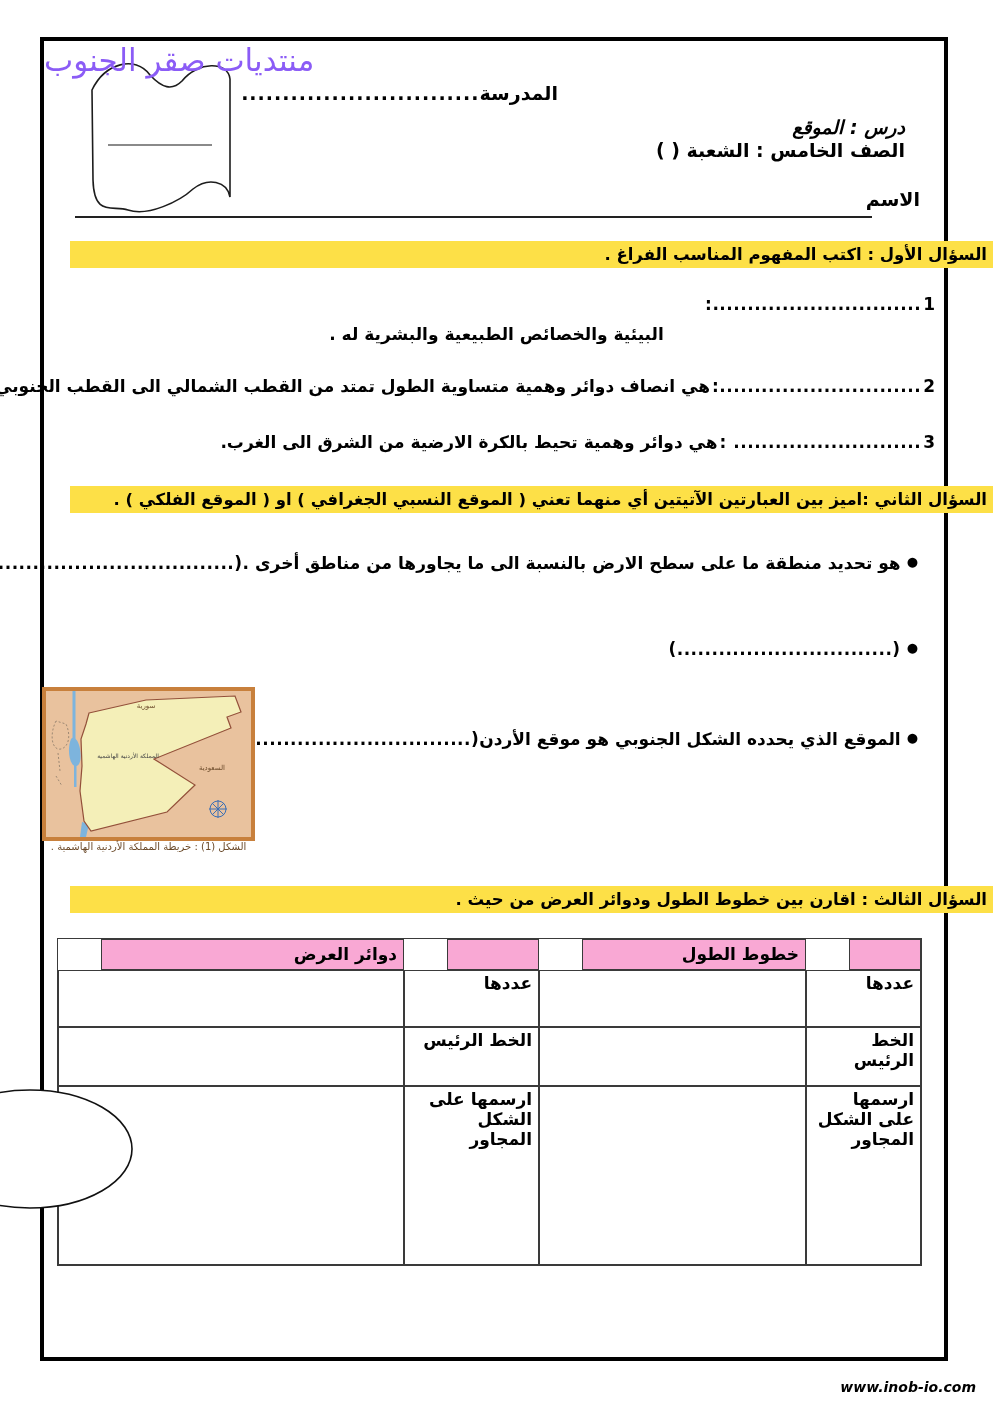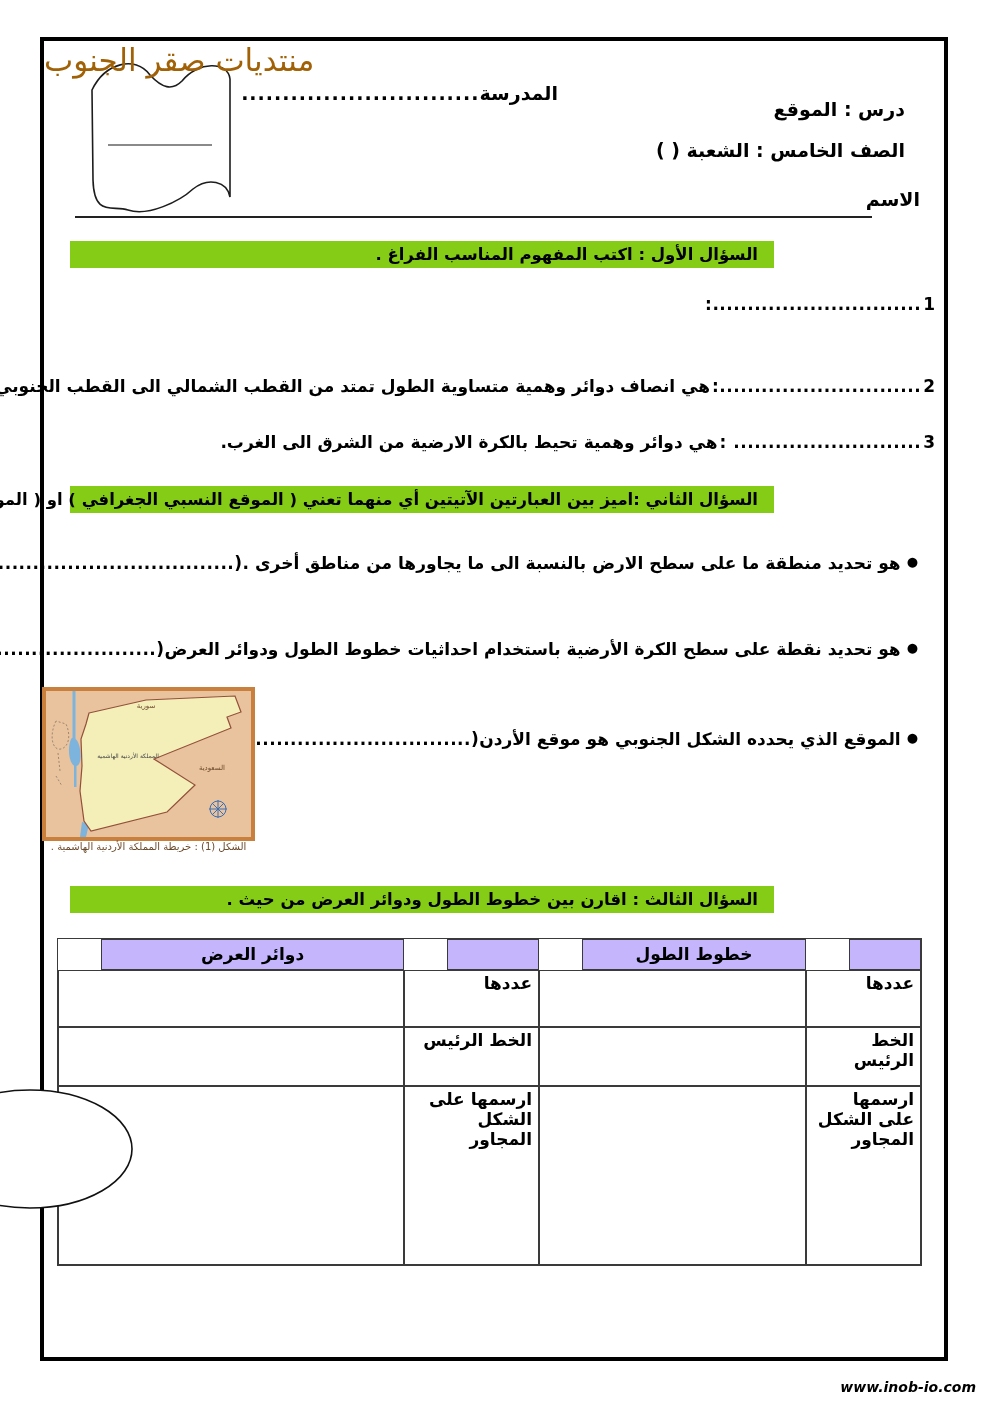--- a/index.html
+++ b/index.html
@@ -1,30 +1,30 @@
 <!DOCTYPE html>
 <html lang="ar"><head>
 <meta charset="utf-8">
 <style>
   html,body{margin:0;padding:0;background:#fff;}
   .page{position:relative;width:993px;height:1404px;background:#fff;overflow:hidden;
         font-family:"DejaVu Sans",sans-serif;direction:rtl;}
   .abs{position:absolute;}
   .page-border{left:40px;top:37px;width:900px;height:1316px;border:4px solid #000;}
-  .blue-title{left:44px;top:42px;font-size:31px;color:#a16207;z-index:5;white-space:nowrap;direction:rtl;}
+  .blue-title{left:44px;top:42px;font-size:31px;color:#8b5cf6;z-index:5;white-space:nowrap;direction:rtl;}
   .scroll-svg{left:80px;top:55px;z-index:4;}
   .hdr{font-weight:bold;font-size:19px;color:#000;white-space:nowrap;}
   .school-line{top:82px;right:435px;display:flex;direction:rtl;align-items:flex-end;}
   .school-dots{direction:ltr;letter-spacing:1px;font-weight:bold;}
-  .lesson-line{top:98px;right:88px;}
+  .lesson-line{top:116px;right:88px;font-style:italic;}
   .grade-line{top:139px;right:88px;}
   .name-line{top:188px;right:73px;}
   .name-underline{left:75px;top:216px;width:797px;border-top:2px solid #222;height:0;}
-  .qbar{left:70px;width:704px;height:27px;background:#84cc16;font-weight:bold;font-size:16.5px;
-        line-height:27px;padding-right:16px;box-sizing:border-box;white-space:nowrap;direction:rtl;text-align:right;}
+  .qbar{left:70px;width:923px;height:27px;background:#fde047;font-weight:bold;font-size:16.5px;
+        line-height:27px;padding-right:6px;box-sizing:border-box;white-space:nowrap;direction:rtl;text-align:right;}
   .qbar1{top:241px;}
   .qbar2{top:486px;}
   .qbar3{top:886px;}
   .fill-item{right:58px;display:flex;direction:rtl;align-items:flex-end;font-weight:bold;font-size:17px;white-space:nowrap;}
   .fi-dots{direction:ltr;letter-spacing:0.5px;margin:0 2px;}
   .fill1{top:294px;}
   .fill1b{top:324px;left:0;width:993px;text-align:center;font-weight:bold;font-size:17px;}
   .fill2{top:376px;}
   .fill3{top:432px;}
   .bullet-row{right:75px;display:flex;direction:rtl;align-items:flex-end;font-weight:bold;font-size:17px;white-space:nowrap;}
@@ -34,21 +34,21 @@
   .bullet2{top:637px;}
   .bullet3{top:727px;}
   .map-box{left:42px;top:687px;width:205px;height:146px;border:4px solid #c8803c;background:#c4b5fd;}
   .map-caption{left:42px;top:841px;width:213px;text-align:center;font-size:10px;color:#6b4a2a;}
   .cmp-table{left:57px;top:938px;width:863px;display:grid;direction:rtl;
              grid-template-columns:115px 267px 135px 346px;
              grid-template-rows:31px 57px 59px 179px;
              border:1px solid #3a3a3a;background:#fff;}
   .cell{border:1px solid #3a3a3a;box-sizing:border-box;font-weight:bold;font-size:17px;
         padding:2px 6px;text-align:right;}
-  .cell.hd{background:#c4b5fd;text-align:center;line-height:25px;margin-left:43px;}
+  .cell.hd{background:#f9a8d4;text-align:right;line-height:25px;margin-left:43px;}
   .ellipse-svg{left:0;top:1086px;z-index:6;}
   .watermark{right:17px;top:1379px;font-weight:bold;font-style:italic;font-size:14px;direction:ltr;margin-left:8px;}
 </style>
 </head>
 <body>
 
 <div class="page">
 
   <div class="abs page-border"></div>
 
@@ -69,20 +69,21 @@
   <div class="abs hdr grade-line">الصف الخامس  : الشعبة (      )</div>
   <div class="abs hdr name-line">الاسم</div>
   <div class="abs name-underline"></div>
 
   <div class="abs qbar qbar1">السؤال الأول : اكتب المفهوم المناسب الفراغ .</div>
 
   <div class="abs fill-item fill1">
     <span>1</span>
       <span class="fi-dots">:..............................</span>
   </div>
+  <div class="abs fill1b">البيئية والخصائص الطبيعية والبشرية له .</div>
 
   <div class="abs fill-item fill2">
     <span>2</span>
       <span class="fi-dots">:.............................</span>
       <span>هي انصاف دوائر وهمية متساوية الطول  تمتد من القطب الشمالي الى القطب الجنوبي</span>
   </div>
 
   <div class="abs fill-item fill3">
     <span>3</span>
       <span class="fi-dots">:  ...........................</span>
@@ -91,21 +92,20 @@
 
   <div class="abs qbar qbar2">السؤال الثاني :اميز بين العبارتين الآتيتين أي منهما تعني  ( الموقع النسبي الجغرافي ) او ( الموقع الفلكي ) .</div>
 
   <div class="abs bullet-row bullet1">
     <span class="bullet-glyph">●</span>
       <span>هو تحديد منطقة ما على سطح الارض بالنسبة الى ما يجاورها من مناطق أخرى .</span>
       <span class="b-ans">(.......................................)</span>
   </div>
   <div class="abs bullet-row bullet2">
     <span class="bullet-glyph">●</span>
-      <span>هو تحديد نقطة على سطح الكرة الأرضية باستخدام  احداثيات خطوط الطول ودوائر العرض</span>
       <span class="b-ans">(...............................)</span>
   </div>
   <div class="abs bullet-row bullet3">
     <span class="bullet-glyph">●</span>
       <span>الموقع الذي يحدده الشكل الجنوبي  هو موقع الأردن</span>
       <span class="b-ans">(..........................................)</span>
   </div>
 
   <div class="abs map-box">
     <svg width="205" height="146" viewBox="0 0 205 146">

